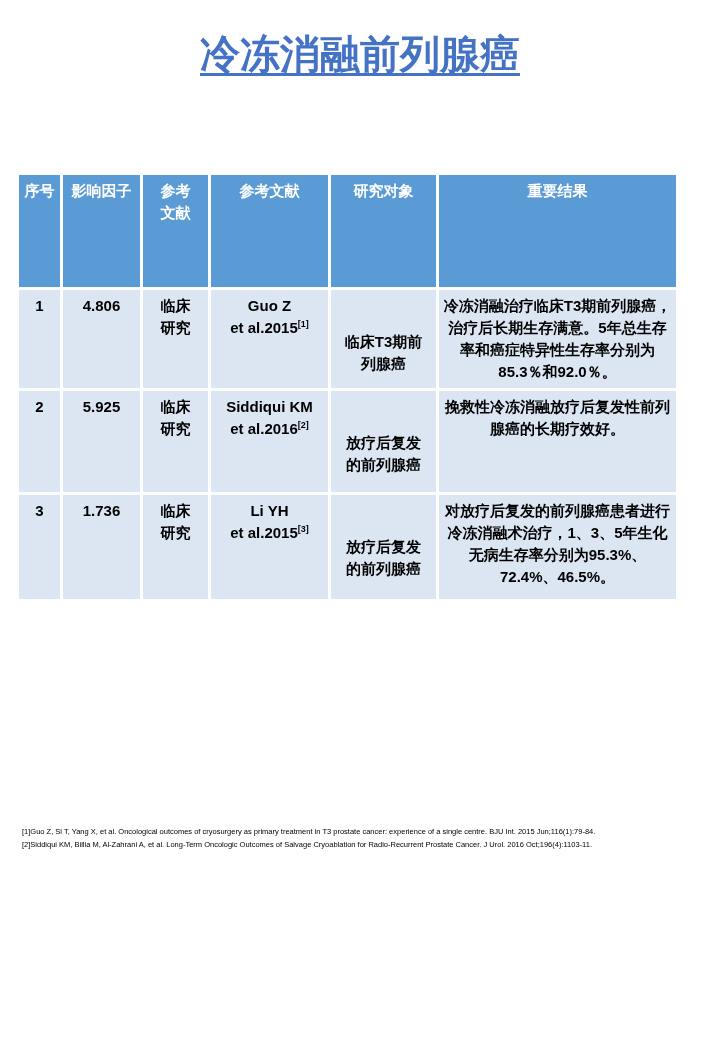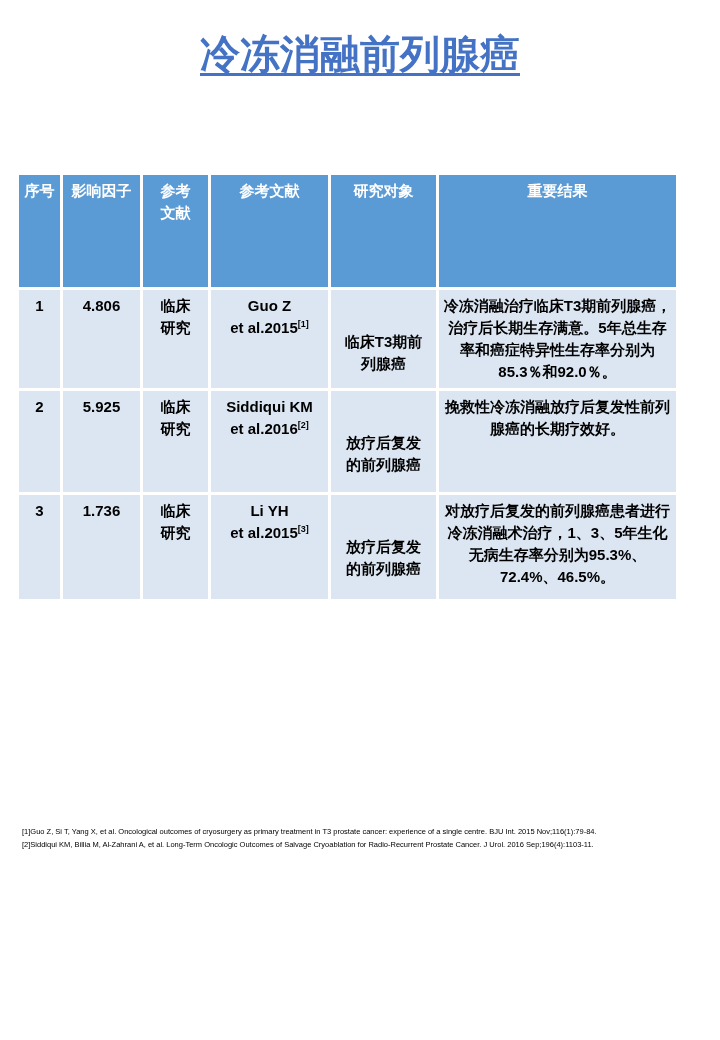--- a/index.html
+++ b/index.html
@@ -129,22 +129,22 @@
           <span>Li YH</span><br>
           <span>et al.2015</span><sup class="refsup">[3]</sup>
         </td>
         <td><span class="wrap5">放疗后复发的前列腺癌</span></td>
         <td class="c-result">对放疗后复发的前列腺癌患者进行冷冻消融术治疗，1、3、5年生化无病生存率分别为95.3%、72.4%、46.5%。</td>
       </tr>
     </tbody>
   </table>
 
   <div class="footnotes">
-    <div>[1]Guo Z, Si T, Yang X, et al. Oncological outcomes of cryosurgery as primary treatment in T3 prostate cancer: experience of a single centre. BJU Int. 2015 Nov;116(1):79-84.</div>
-    <div>[2]Siddiqui KM, Billia M, Al-Zahrani A, et al. Long-Term Oncologic Outcomes of Salvage Cryoablation for Radio-Recurrent Prostate Cancer. J Urol. 2016 Sep;196(4):1103-11.</div>
+    <div>[1]Guo Z, Si T, Yang X, et al. Oncological outcomes of cryosurgery as primary treatment in T3 prostate cancer: experience of a single centre. BJU Int. 2015 Jun;116(1):79-84.</div>
+    <div>[2]Siddiqui KM, Billia M, Al-Zahrani A, et al. Long-Term Oncologic Outcomes of Salvage Cryoablation for Radio-Recurrent Prostate Cancer. J Urol. 2016 Oct;196(4):1103-11.</div>
   </div>
 
   <div class="glint"></div>
 
   <div class="footer-bar">
     <div class="seg-navy"></div>
     <div class="seg-teal"></div>
   </div>
 
   <div class="brand">HYGEA</div>

